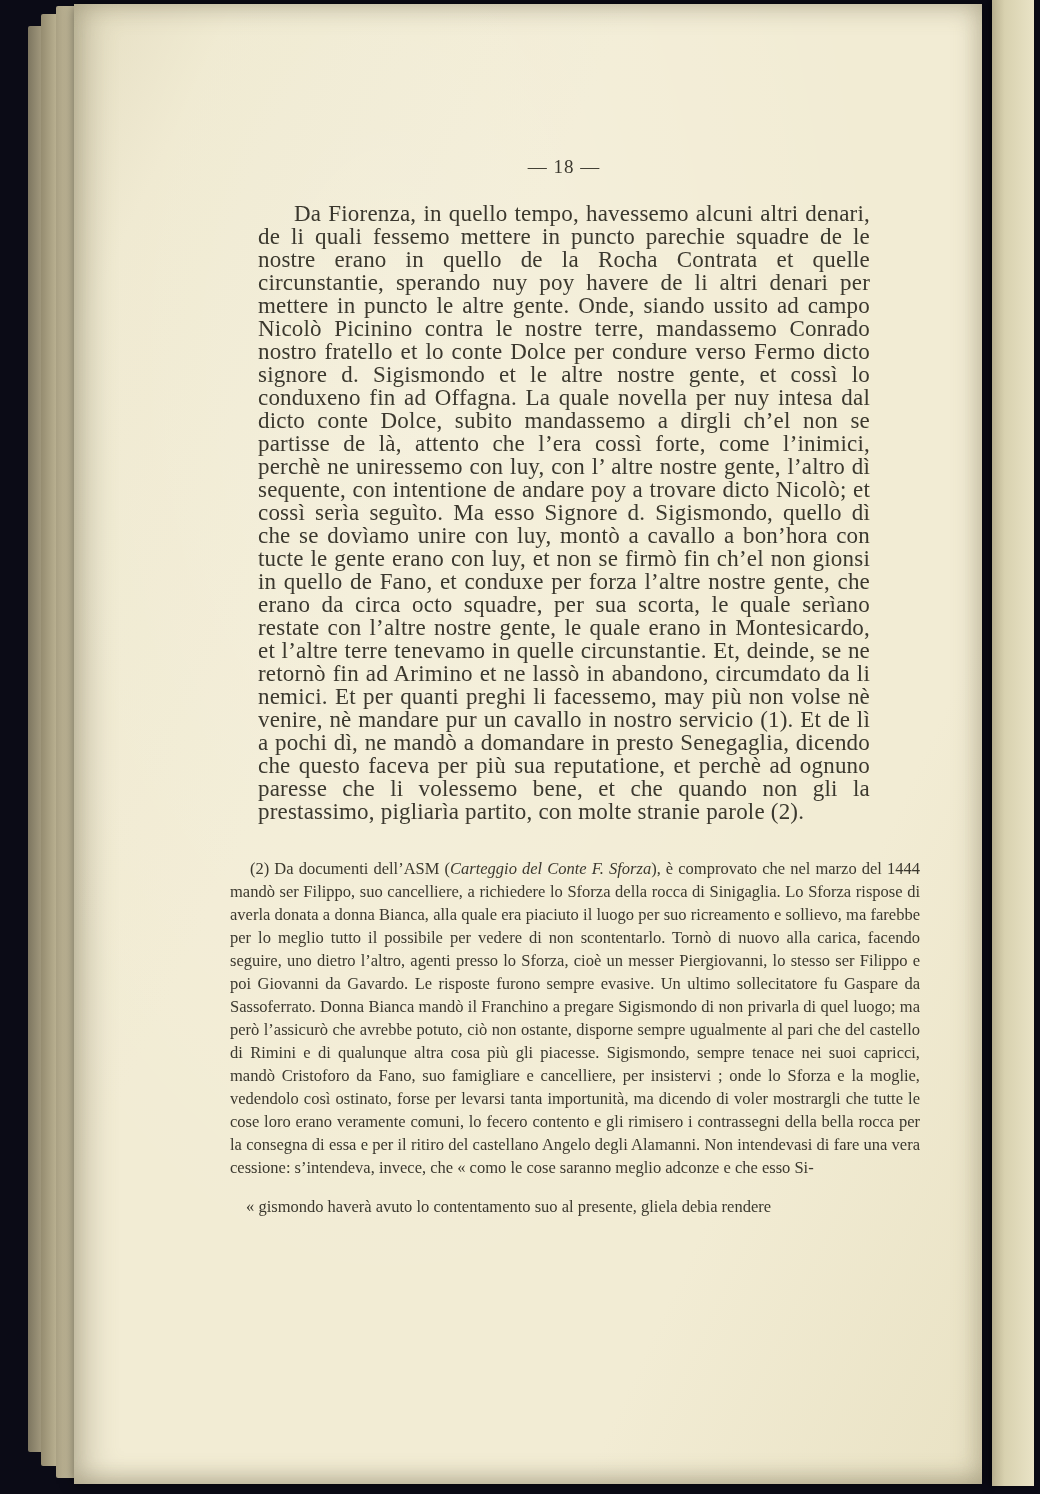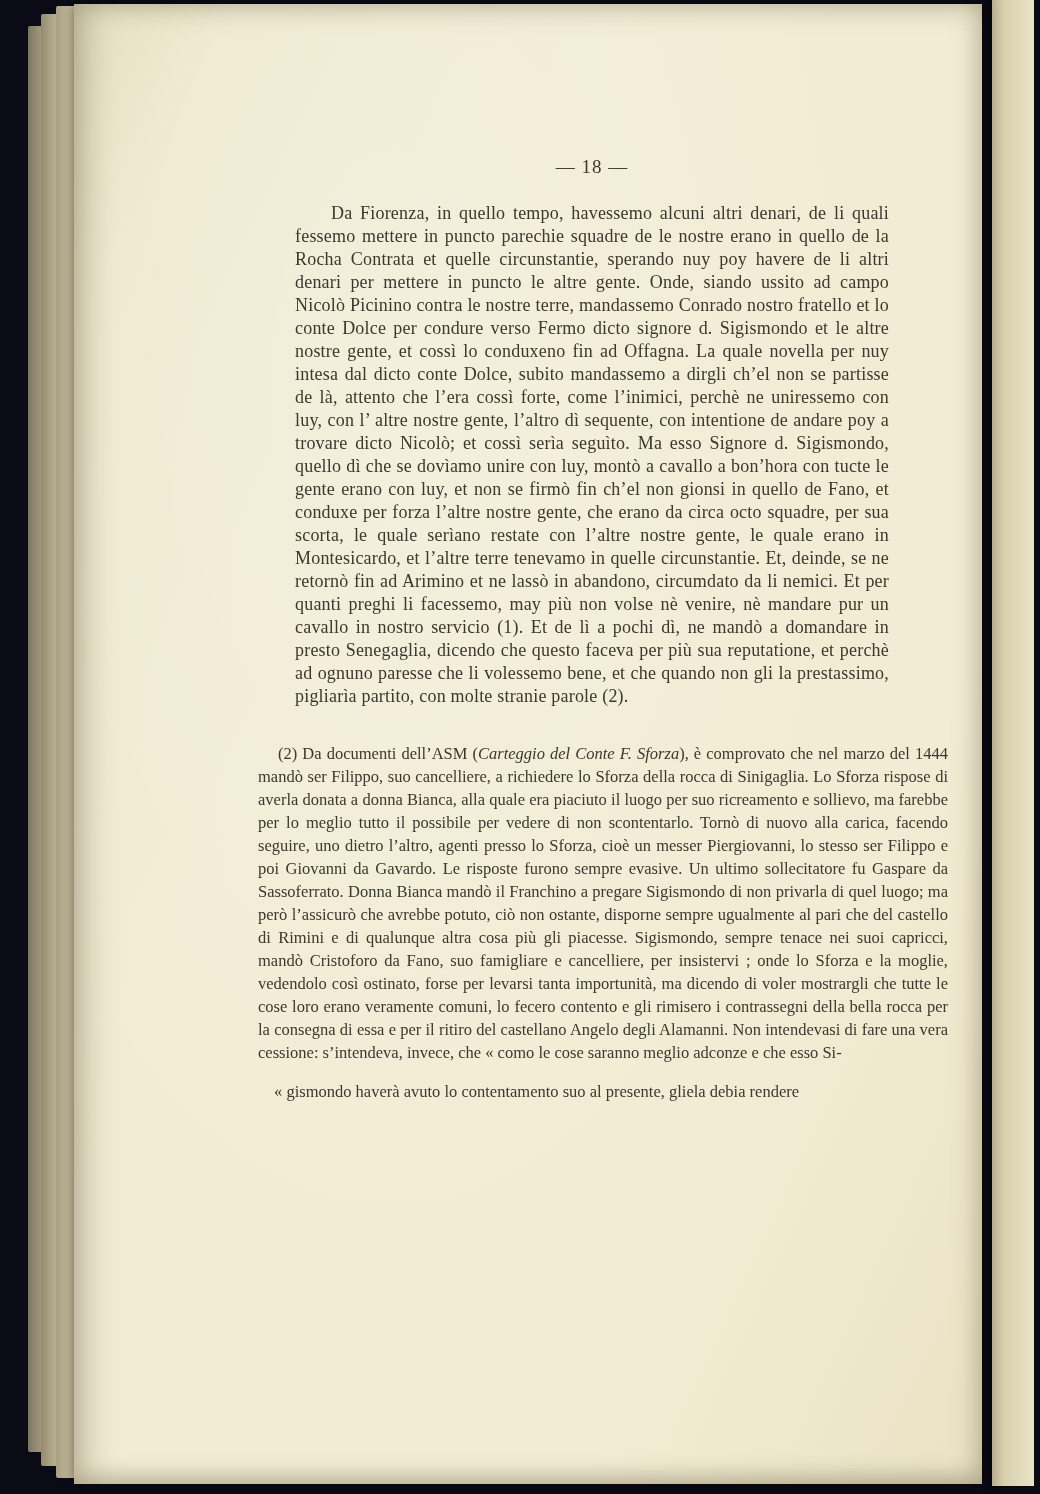--- a/index.html
+++ b/index.html
@@ -40,32 +40,32 @@
   }
 
   
   .right-page {
     position: absolute; right: 6px; top: 0; bottom: 8px; width: 42px;
     background: linear-gradient(90deg, #b9b190 0%, #d8d1af 30%, #e9e3c6 100%);
     box-shadow: -3px 0 7px rgba(0,0,0,.5);
   }
 
   .content {
-    position: absolute; left: 204px; top: 152px; width: 628px;
+    position: absolute; left: 176px; top: 152px; width: 628px;
     color: #3b382e;
   }
   .page-number {
     text-align: center;
     font-size: 19px;
     letter-spacing: 1px;
     margin: 0 0 24px 0;
   }
   .body-text {
-    margin: 17px;
-    font-size: 18px;
+    margin: 8px;
+    font-size: 23px;
     line-height: 23px;
     text-align: justify;
     text-indent: 36px;
     letter-spacing: 0.2px;
   }
   .footnotes {
     margin: 34px 0 0 -20px;
     width: 690px;
     font-size: 16.5px;
     line-height: 23px;

